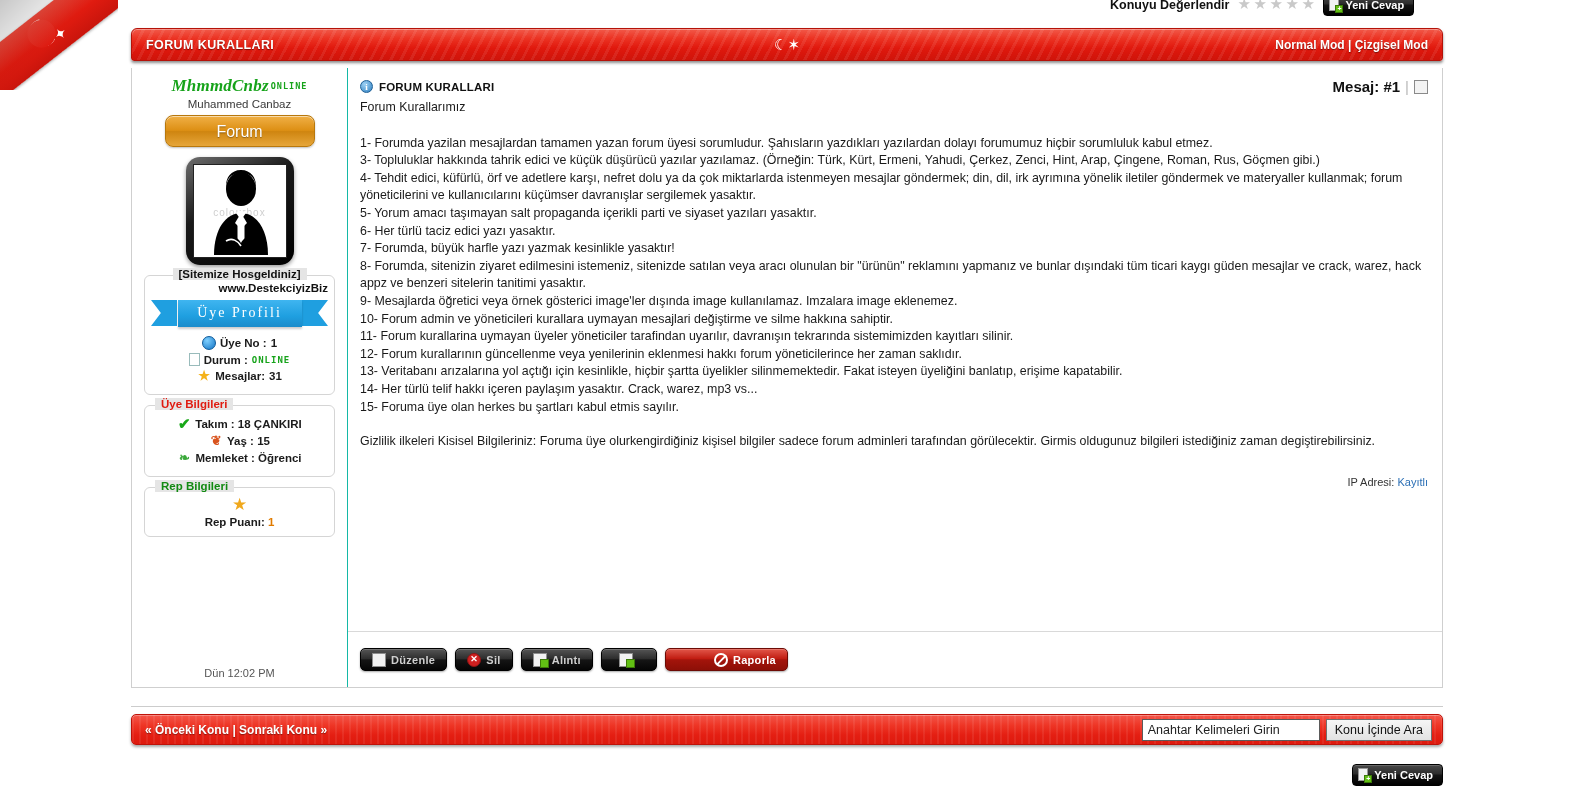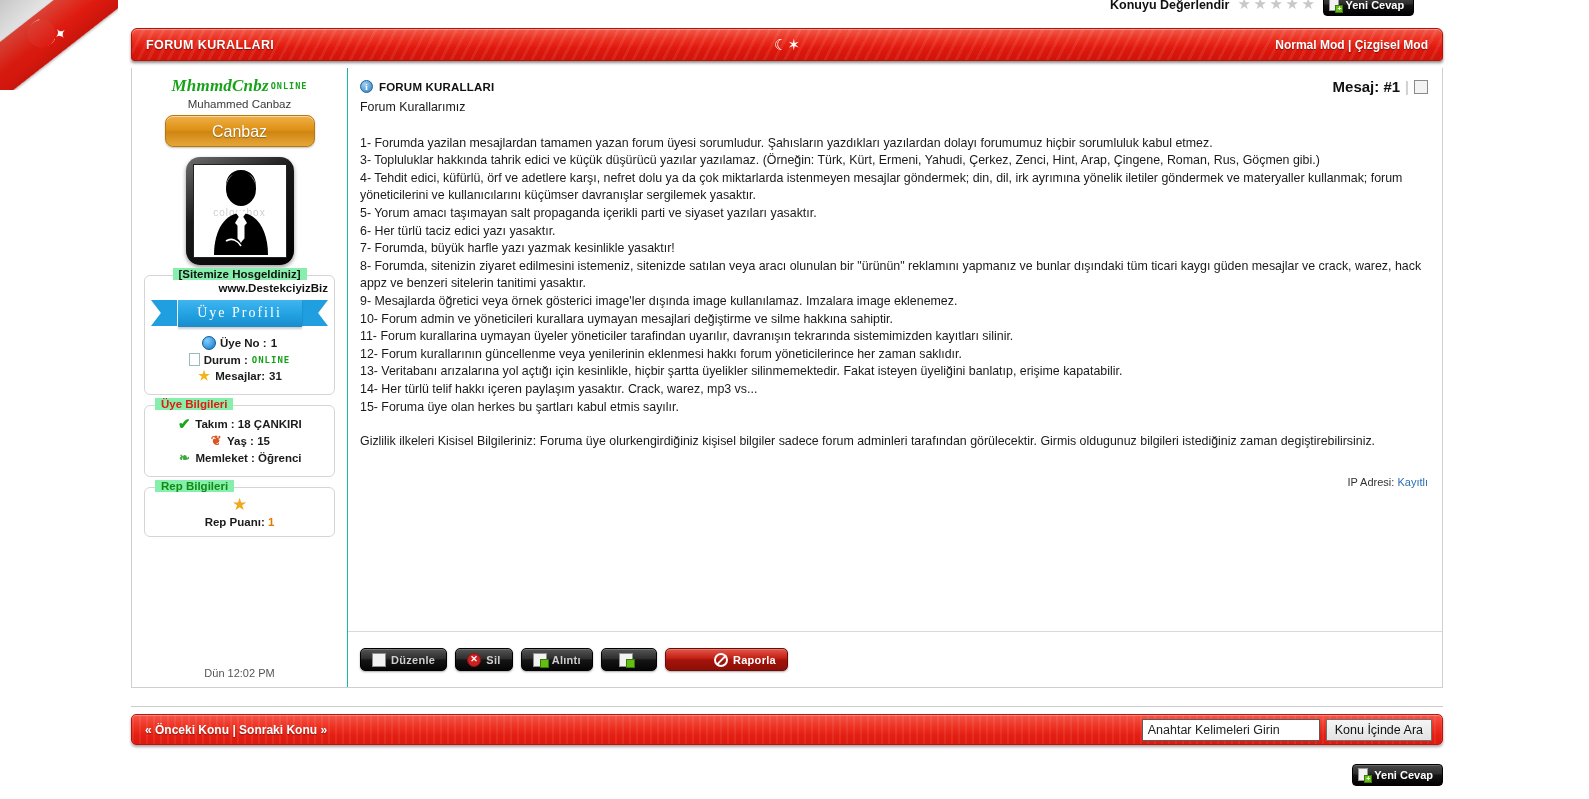--- a/index.html
+++ b/index.html
@@ -168,21 +168,21 @@
     font-size:10px; color:#cfcfcf; letter-spacing:1px;
   }
   .avatar svg { position:absolute; left:0; top:2px; }
 
   .fieldset {
     margin: 10px 6px 0; border:1px solid #d5d5d5; border-radius:6px;
     padding: 8px 6px 8px; position:relative;
   }
   .fieldset > .legend {
     position:absolute; top:-8px; left:50%; transform:translateX(-50%);
-    background:#86efac; padding: 0 6px; font-size:11.5px; font-weight:bold;
+    background:#e5e5e5; padding: 0 6px; font-size:11.5px; font-weight:bold;
     white-space:nowrap;
   }
   .fieldset.left-legend > .legend { left: 10px; transform:none; }
   .legend-black { color:#111; }
   .legend-red { color:#e01b10; }
   .legend-green { color:#128a12; }
 
   .site-url {
     text-align:right; font-size:11.5px; font-weight:bold; color:#111;
     margin: -2px 0 4px 0; overflow:hidden; white-space:nowrap;
@@ -366,21 +366,21 @@
     </div>
 
     <div class="content">
       <div class="post-wrap">
 
         <div class="sidebar">
           <div>
             <span class="username">MhmmdCnbz</span><span class="online-tag">ONLINE</span>
           </div>
           <div class="realname">Muhammed Canbaz</div>
-          <div class="rank-badge">Canbaz</div>
+          <div class="rank-badge">Forum</div>
 
           <div class="avatar">
             <div class="inner">
               <div class="wm">colourbox</div>
               <svg width="94" height="90" viewBox="0 0 94 90">
                 <ellipse cx="47" cy="22" rx="15" ry="17" fill="#000"></ellipse>
                 <path d="M47 6 C34 6 31 16 33 24 C30 16 34 3 47 3 C60 3 64 16 61 24 C63 16 60 6 47 6 Z" fill="#000"></path>
                 <path d="M20 88 C20 62 32 46 47 46 C62 46 74 62 74 88 Z" fill="#000"></path>
                 <path d="M47 46 L41 56 L47 62 L53 56 Z" fill="#fff"></path>
                 <path d="M42 46 L47 53 L52 46 L49 44 L45 44 Z" fill="#fff"></path>

